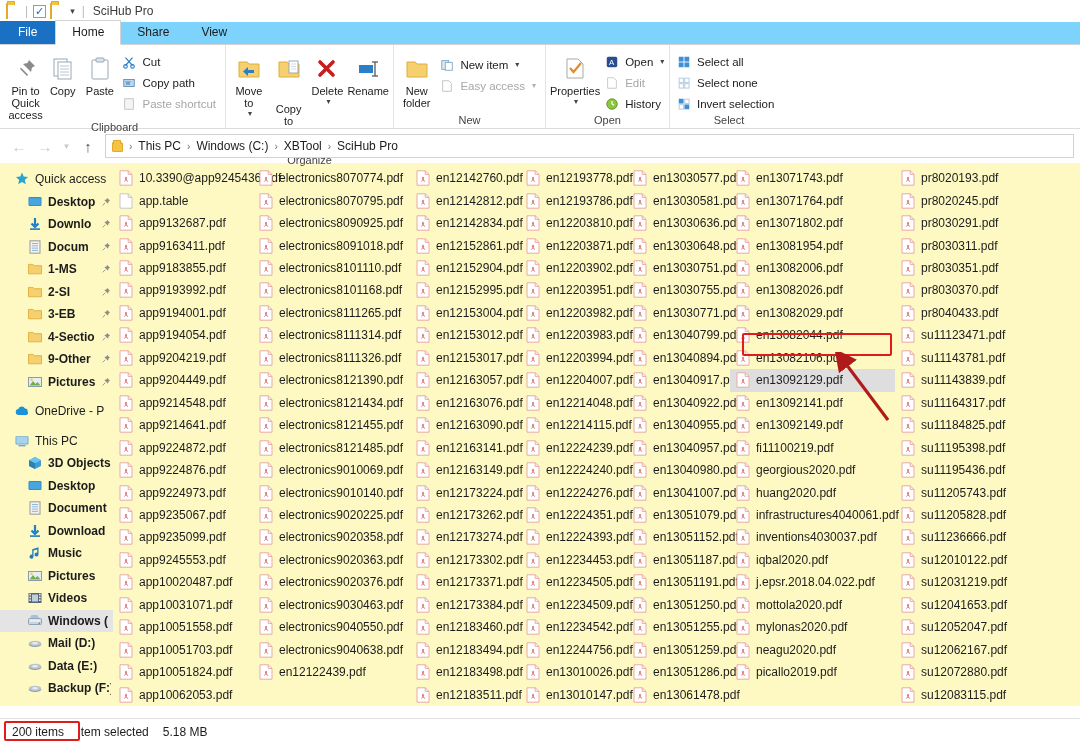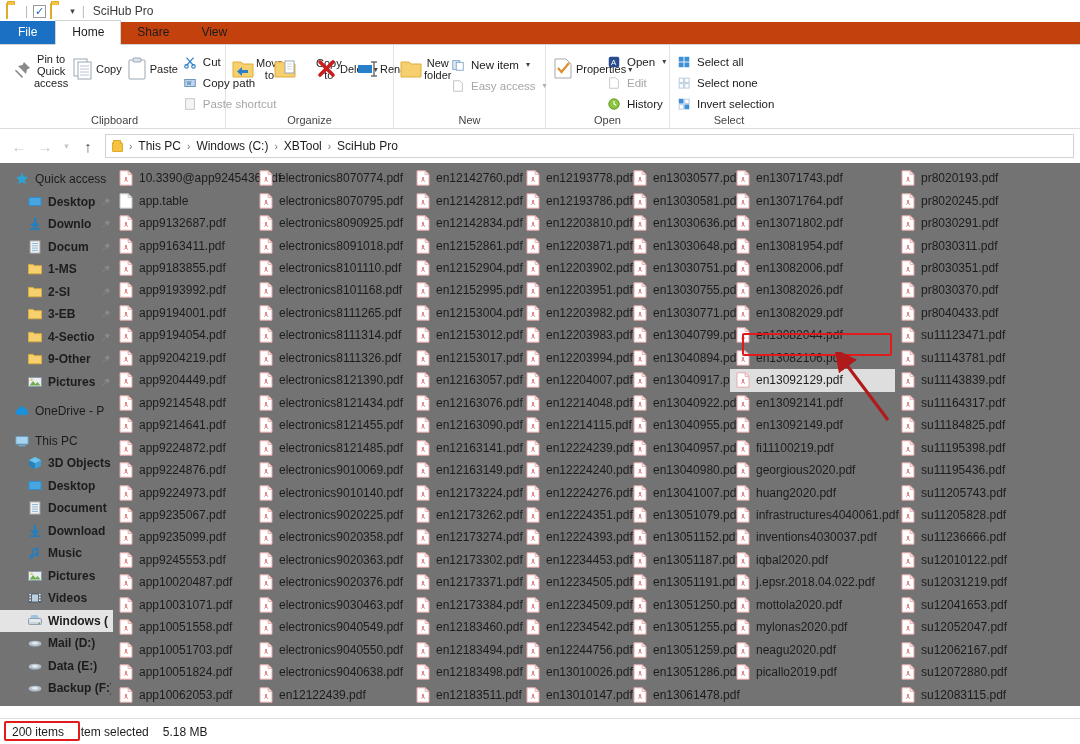--- a/index.html
+++ b/index.html
@@ -34,42 +34,42 @@
     width:13px;height:13px;border:1px solid #9a9a9a;background:#fff;
     display:flex;align-items:center;justify-content:center;
     font-size:11px;color:#1565c0;line-height:1;
   }
   .qat-drop { font-size:9px; color:#444; padding:0 2px; }
   .title-text { font-size:12px; color:#3a3a3a; padding-left:3px; }
 
   
   .tabstrip {
     height: 23px; display:flex; align-items:flex-end;
-    border-bottom:1px solid #d3d3d3; background:#c2410c;
+    border-bottom:1px solid #d3d3d3; background:#7dd3fc;
   }
   .tab {
     padding: 4px 16px 4px 16px; font-size:12px; color:#1c1c1c;
     line-height:15px; cursor:default;
   }
   .tab.file { background:#1a71c4; color:#fff; padding:4px 18px; }
   .tab.active { border:1px solid #d3d3d3; border-bottom:1px solid #fff; margin-bottom:-1px; background:#fff; }
 
   
   .ribbon {
     height: 84px; display:flex; align-items:stretch;
     background:#fff; border-bottom:1px solid #dcdcdc;
     padding-left: 4px;
   }
   .rgroup { display:flex; flex-direction:column; border-right:1px solid #e3e3e3; padding: 2px 4px 0 4px; }
   .rgroup:last-child { border-right:none; }
   .rgroup-body { display:flex; flex:1; align-items:flex-start; padding-top:2px; gap:2px; }
   .rgroup-label { text-align:center; font-size:11px; color:#444; padding-bottom:2px; height:14px; }
 
   .bigbtn {
-    width:60px; display:flex; flex-direction:row; align-items:center;
+    width:60px; display:flex; flex-direction:column; align-items:center;
     padding-top:4px; cursor:default;
   }
   .bigbtn .gl { height:32px; display:flex; align-items:center; justify-content:center; }
   .bigbtn .lb { font-size:11px; text-align:center; line-height:12px; color:#1c1c1c; }
 
   .smallcol { display:flex; flex-direction:column; padding-top:3px; gap:1px; }
   .smallbtn {
     display:flex; align-items:center; gap:5px; padding:2px 5px 2px 2px;
     font-size:11.5px; color:#1c1c1c; white-space:nowrap; cursor:default; line-height:14px;
   }
@@ -86,21 +86,21 @@
   .navbtn.small { width:17px; font-size:9px; }
   .crumbbox {
     flex:1; height:24px; border:1px solid #d2d2d2; background:#fff;
     display:flex; align-items:center; padding-left:6px; gap:0; margin-left:4px;
   }
   .crumb { font-size:12px; color:#1c1c1c; padding:0 4px; cursor:default; }
   .crumb-sep { font-size:10px; color:#6f6f6f; padding:0 2px; }
   .crumb-ico { margin-right:4px; display:flex; align-items:center; }
 
   
-  .main { display:flex; height:543px; background:#737373;justify-content:center; }
+  .main { display:flex; height:543px; background:#fef9c3;justify-content:center; }
 
   
   .sidebar { width:113px; flex:0 0 113px; padding-top:5px; overflow:hidden; position:relative; }
   .navitem {
     display:flex; align-items:center; height:22.5px; font-size:12px; color:#1c1c1c;
     white-space:nowrap; cursor:default; padding-right:2px;
   }
   .navitem.sel { background:#e4e4e4; }
   .nav-ico { width:16px; height:16px; flex:0 0 16px; display:flex; align-items:center; justify-content:center; margin-right:5px; }
   .nav-lb { overflow:hidden; text-overflow:clip; flex:1; }
@@ -1195,30 +1195,20 @@
               <span>electronics9030463.pdf</span>
             </div>
             <div class="fitem">
               <span class="f-ico">
                 <svg width="14" height="16" viewBox="0 0 14 16">
     <path d="M1 0.8 h8.2 L13 4.4 V15.2 H1 Z" fill="#fff" stroke="#e8a9a9" stroke-width="1"></path>
     <path d="M9.2 0.8 V4.4 H13" fill="none" stroke="#e8a9a9" stroke-width="1"></path>
     <path d="M5.4 11.4 c1.6 -1 2.3 -2.6 2.2 -3.6 c-0.1 -0.9 -1.1 -0.8 -1.1 0.2 c0 1.4 1.4 3.2 2.6 3.5" fill="none" stroke="#d96a6a" stroke-width="1"></path>
   </svg>
               </span>
-              <span>electronics9040549.pdf</span>
-            </div>
-            <div class="fitem">
-              <span class="f-ico">
-                <svg width="14" height="16" viewBox="0 0 14 16">
-    <path d="M1 0.8 h8.2 L13 4.4 V15.2 H1 Z" fill="#fff" stroke="#e8a9a9" stroke-width="1"></path>
-    <path d="M9.2 0.8 V4.4 H13" fill="none" stroke="#e8a9a9" stroke-width="1"></path>
-    <path d="M5.4 11.4 c1.6 -1 2.3 -2.6 2.2 -3.6 c-0.1 -0.9 -1.1 -0.8 -1.1 0.2 c0 1.4 1.4 3.2 2.6 3.5" fill="none" stroke="#d96a6a" stroke-width="1"></path>
-  </svg>
-              </span>
               <span>electronics9040550.pdf</span>
             </div>
             <div class="fitem">
               <span class="f-ico">
                 <svg width="14" height="16" viewBox="0 0 14 16">
     <path d="M1 0.8 h8.2 L13 4.4 V15.2 H1 Z" fill="#fff" stroke="#e8a9a9" stroke-width="1"></path>
     <path d="M9.2 0.8 V4.4 H13" fill="none" stroke="#e8a9a9" stroke-width="1"></path>
     <path d="M5.4 11.4 c1.6 -1 2.3 -2.6 2.2 -3.6 c-0.1 -0.9 -1.1 -0.8 -1.1 0.2 c0 1.4 1.4 3.2 2.6 3.5" fill="none" stroke="#d96a6a" stroke-width="1"></path>
   </svg>
               </span>

